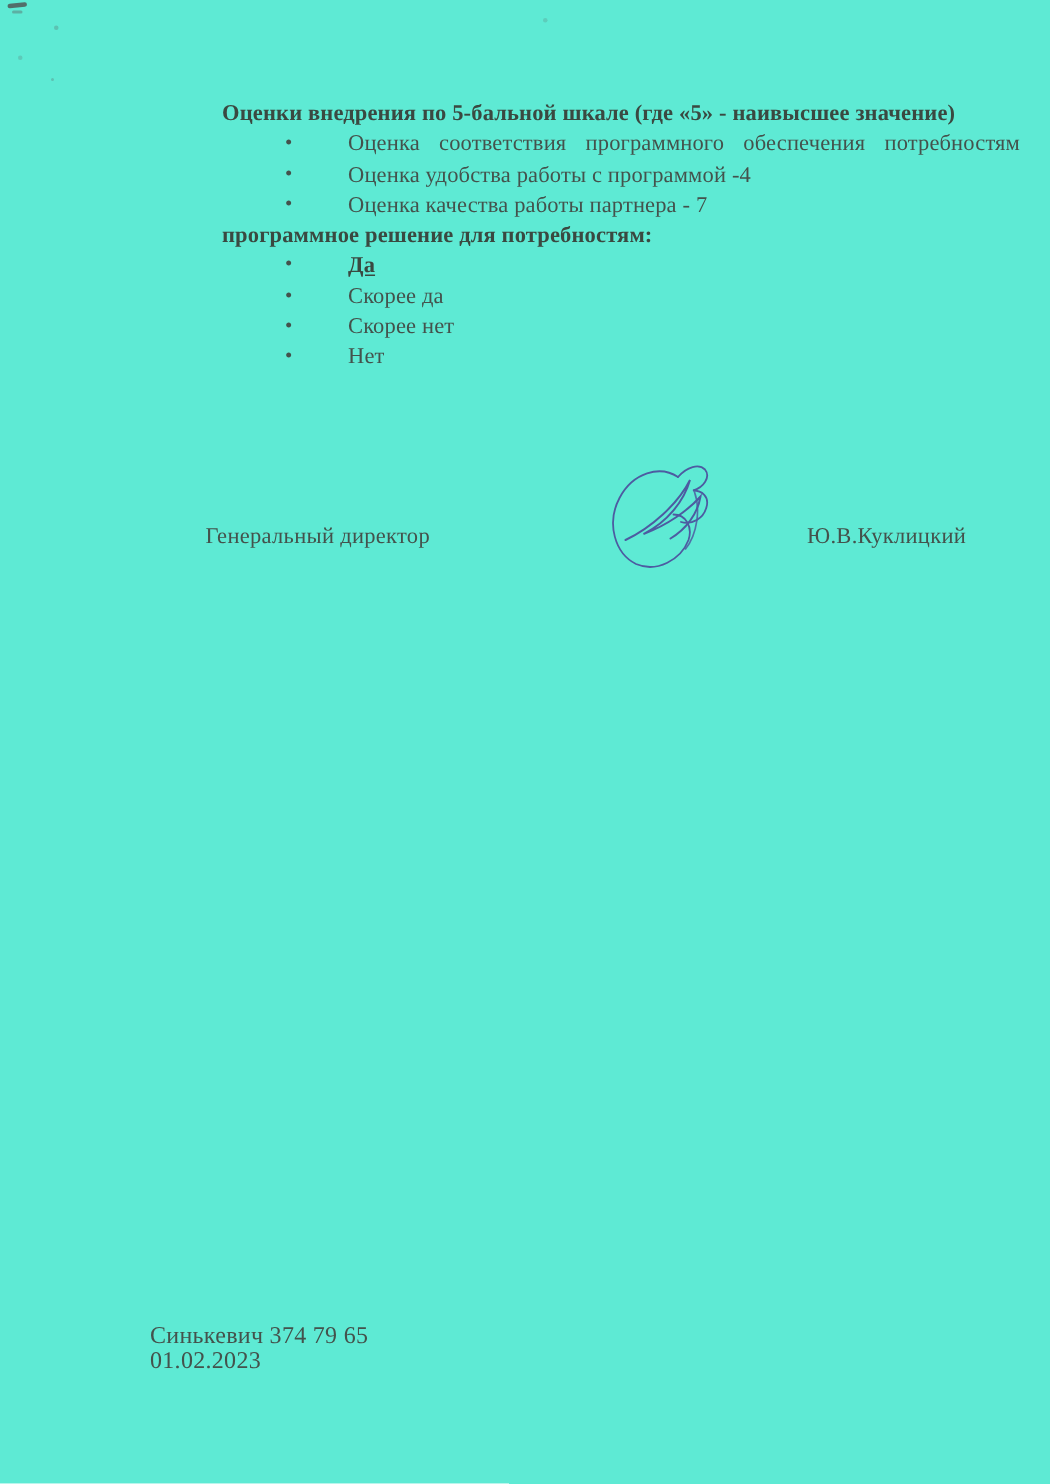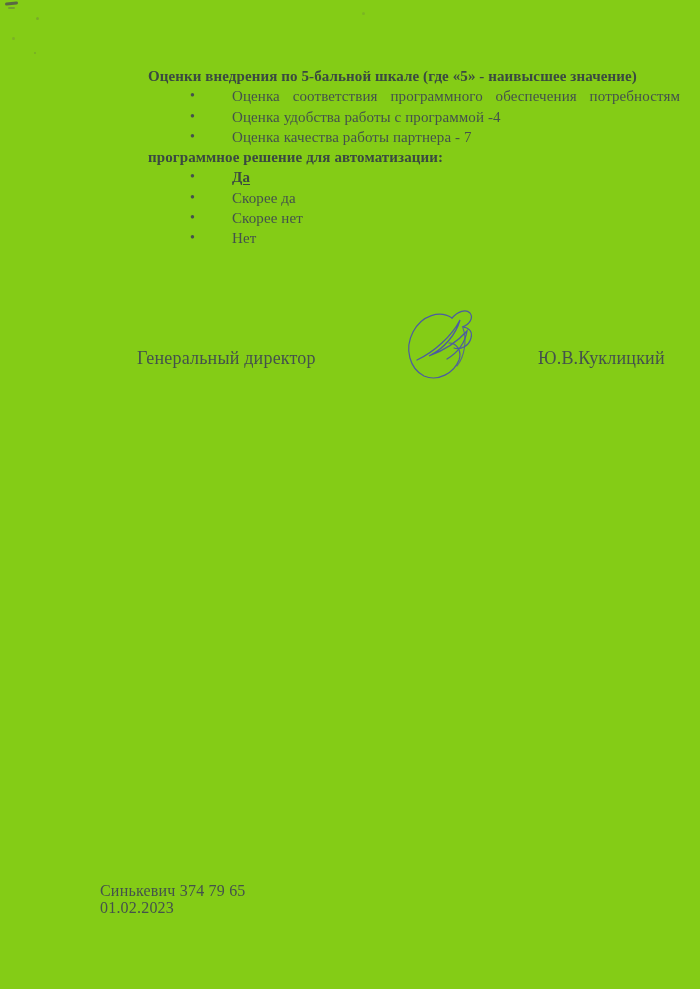--- a/index.html
+++ b/index.html
@@ -1,20 +1,20 @@
 <!DOCTYPE html>
 <html style="--text-color: #44524c; --bold-color: #3a4941; --ink-blue: #4d5ba1;"><head>
 <meta charset="utf-8">
 <style>
   html, body { margin: 0; padding: 0; background: #ffffff; }
   .page {
     position: relative;
     width: 700px;
     height: 989px;
-    background: #84cc16;
+    background: #5eead4;
     overflow: hidden;
     font-family: "Liberation Serif", "DejaVu Serif", serif;
     color: var(--text-color, #44524c);
   }
   
   .content {
     position: absolute;
     left: 148px;
     top: 66px;
     width: 532px;
@@ -33,21 +33,21 @@
     position: absolute;
     left: 42px;
     top: 0;
     text-indent: 0;
     font-size: 14px;
     line-height: 20.3px;
   }
   
   .sig-role, .sig-name {
     position: absolute;
-    font-size: 18px;
+    font-size: 15px;
     line-height: 20px;
     letter-spacing: 0.2px;
   }
   .sig-role { left: 137px; top: 348px; }
   .sig-name { left: 538px; top: 348px; }
   .signature-svg {
     position: absolute;
     left: 400px;
     top: 303px;
     width: 90px;
@@ -101,21 +101,21 @@
     <div class="li">
       <span class="marker">•</span>
       <div class="line ind">Оценка удобства работы с программой -4</div>
     </div>
 
     <div class="li">
       <span class="marker">•</span>
       <div class="line ind">Оценка качества работы партнера - 7</div>
     </div>
 
-    <div class="line b">программное решение для автоматизации:</div>
+    <div class="line b">программное решение для потребностям:</div>
 
     <div class="li">
       <span class="marker">•</span>
       <div class="line ind b u">Да</div>
     </div>
 
     <div class="li">
       <span class="marker">•</span>
       <div class="line ind">Скорее да</div>
     </div>

